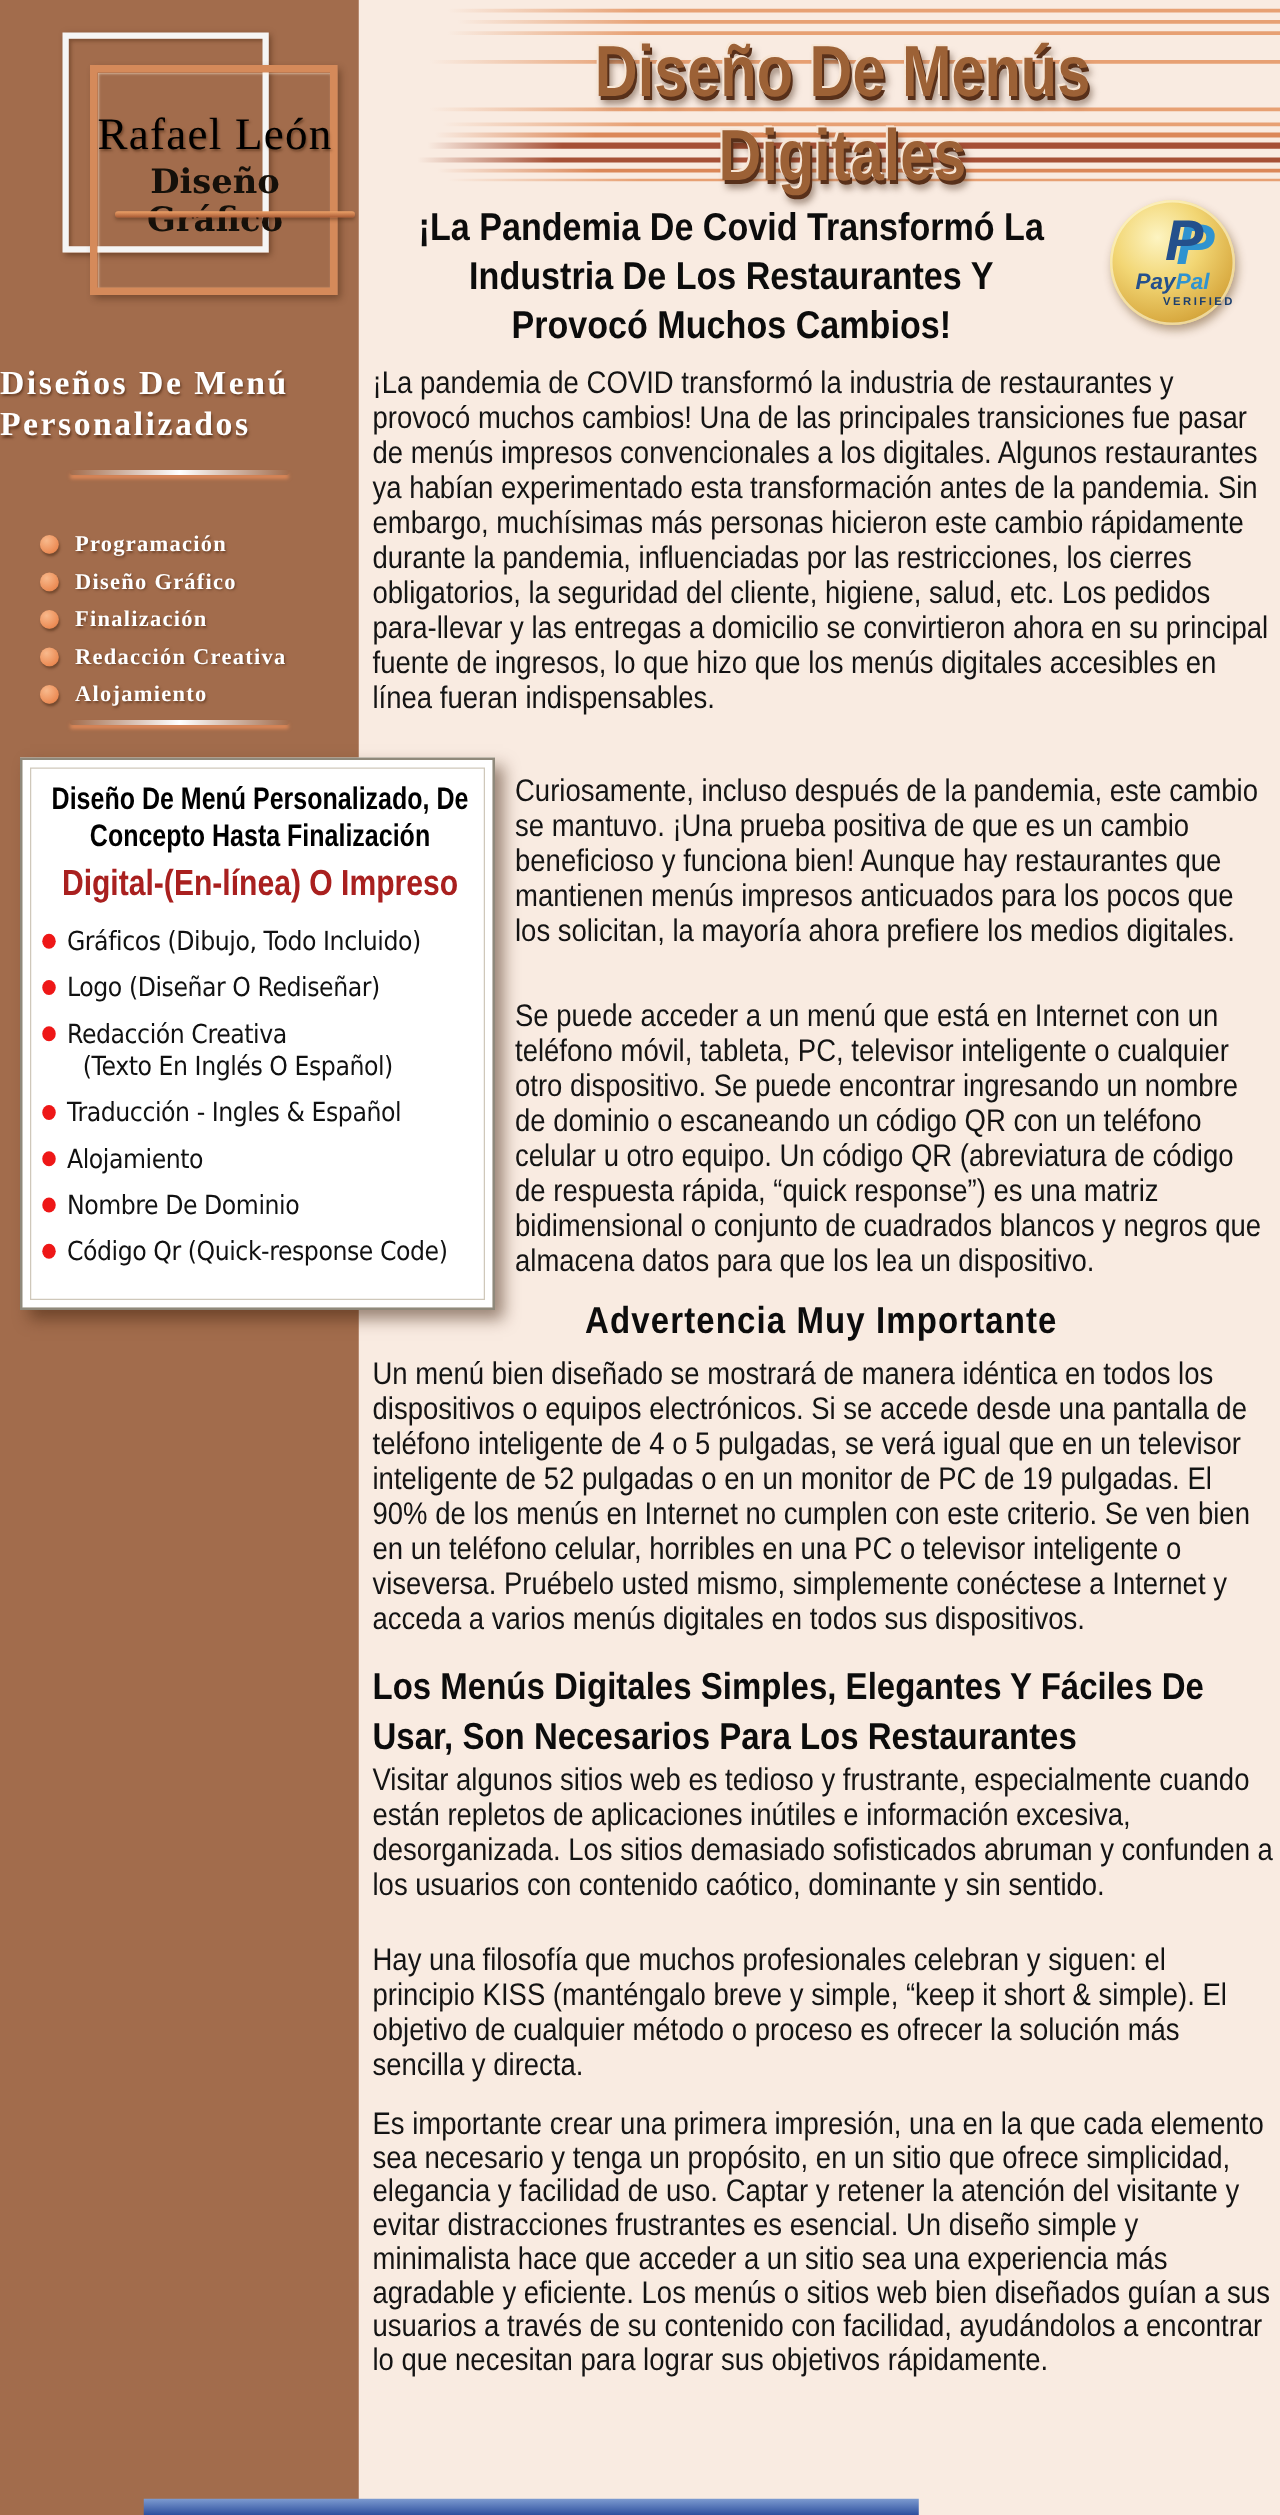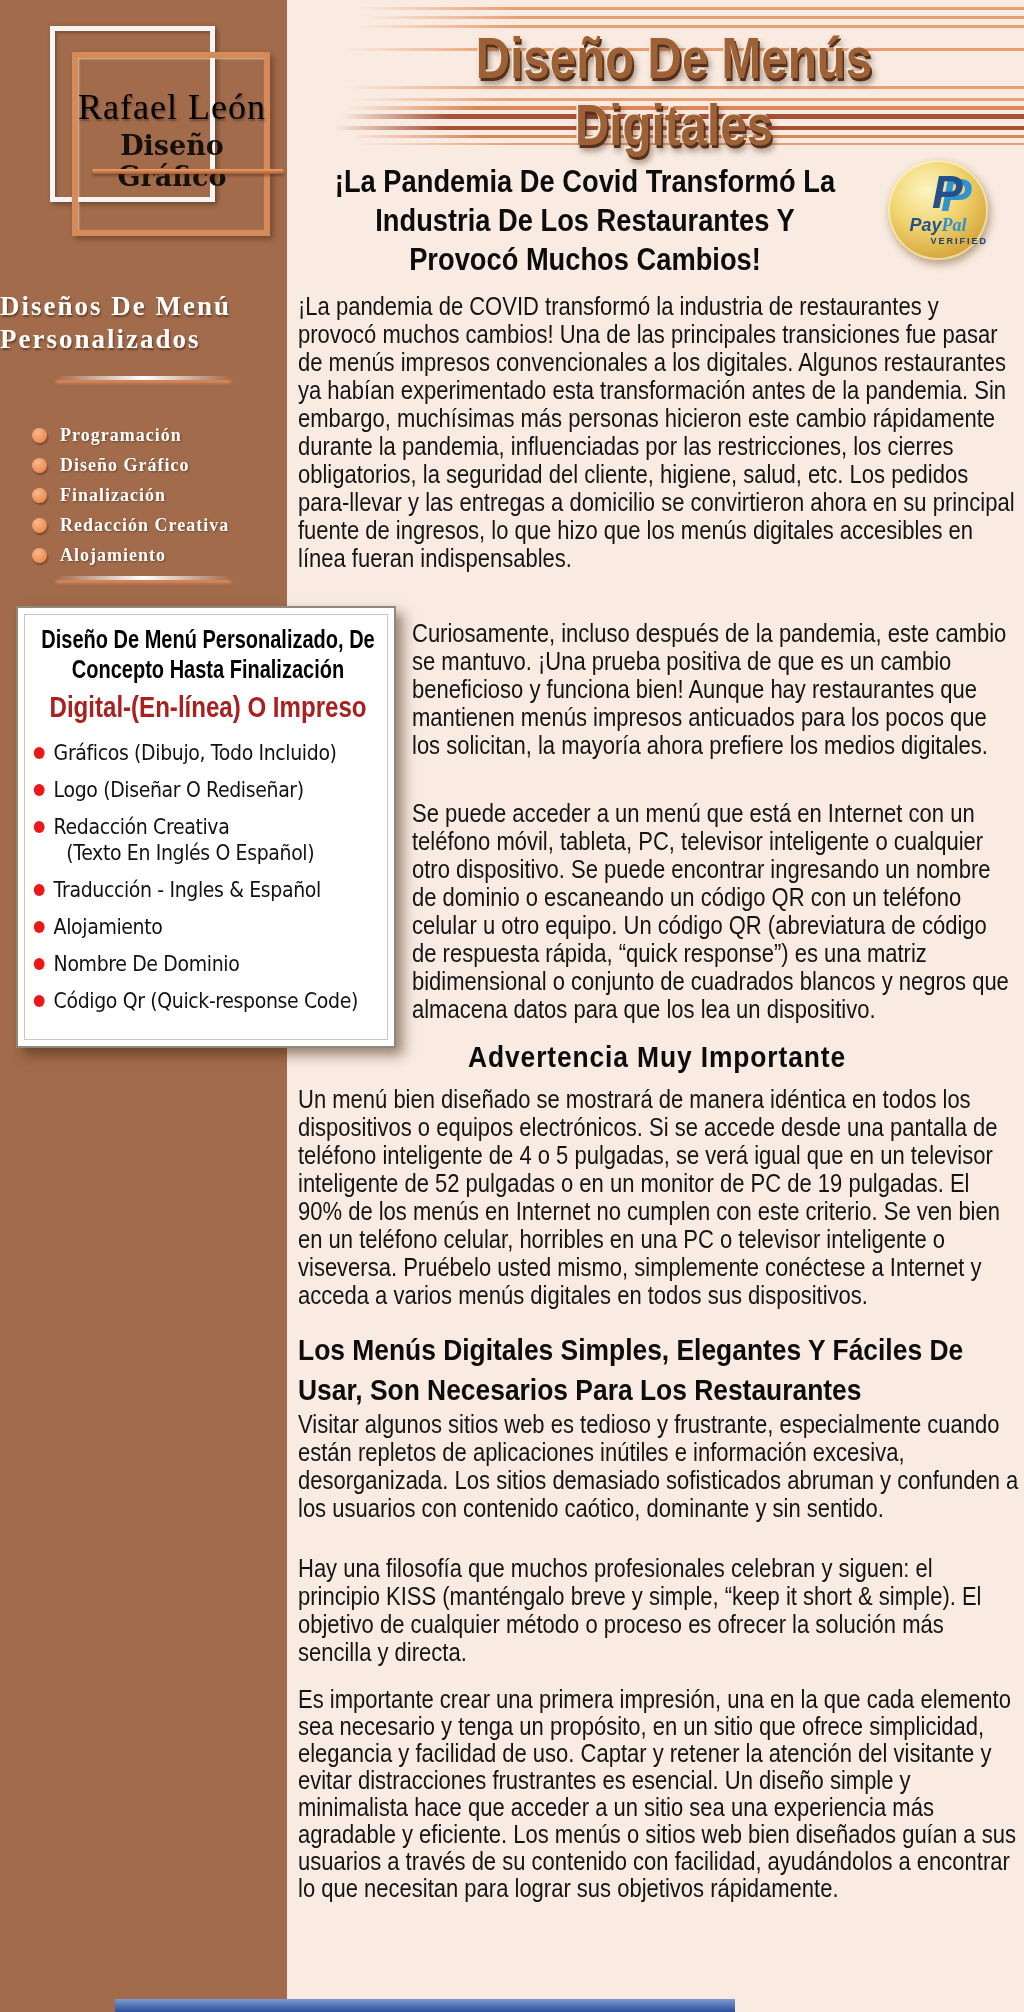--- a/index.html
+++ b/index.html
@@ -83,21 +83,21 @@
   
   .paypal-badge { position:absolute; left:888px; top:160px; width:100px; height:100px; border-radius:50%;
                   background:radial-gradient(circle at 38% 30%, #fdf4c2 0%, #f2d674 38%, #d9ab42 72%, #b5881f 100%);
                   box-shadow:2px 4px 8px rgba(90,55,10,.45), inset 0 0 0 2px rgba(255,250,220,.6);
                   text-align:center; }
   .pp-mark { position:relative; display:block; height:48px; margin-top:8px;
              font-weight:bold; font-style:italic; font-size:46px; line-height:48px; }
   .pp-mark .p-back  { position:absolute; left:53px; top:3px;  color:#2f93d0; }
   .pp-mark .p-front { position:absolute; left:44px; top:0px;  color:#24508c; }
   .pp-word { display:block; font-weight:bold; font-style:italic; font-size:18px; line-height:18px; }
-  .pp-word .pay { color:#24508c; } .pp-word .pal { color:#2f93d0;font-family:Liberation Serif, serif; }
+  .pp-word .pay { color:#24508c; } .pp-word .pal { color:#2f93d0; }
   .pp-verified { display:block; margin-top:2px; font-size:9px; font-weight:bold; letter-spacing:2px; color:#1c3f6e;text-align:right; }
 
   
   .condensed { transform:scaleX(0.88); transform-origin:left top; }
   .para { position:absolute; font-size:25px; line-height:28px; color:#141414; }
   .p1 { left:298px; top:292px;  width:820px; }
   .p2 { left:412px; top:619px;  width:686px; }
   .p3 { left:412px; top:799px;  width:686px; }
   .pw { left:298px; top:1085px; width:820px; }
   .ps1{ left:298px; top:1410px; width:820px; }

